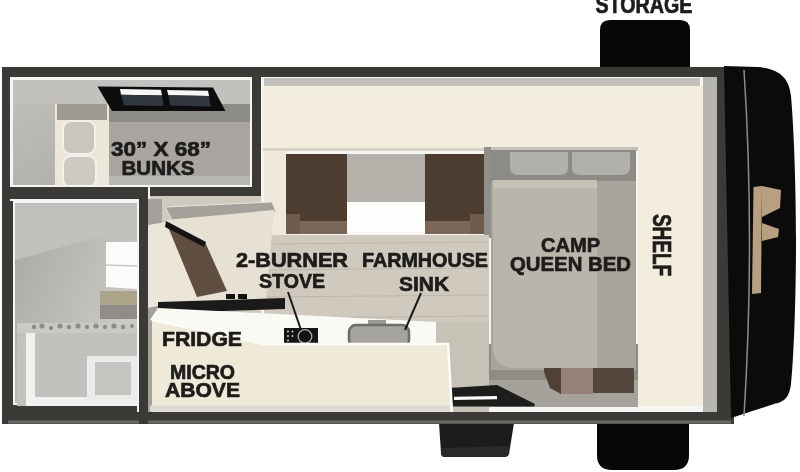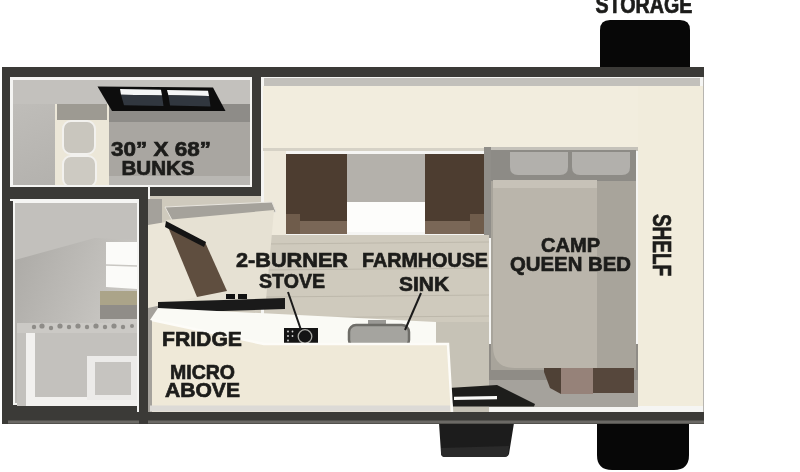--- a/index.html
+++ b/index.html
@@ -1,20 +1,20 @@
 <!DOCTYPE html>
 <html><head>
 <meta charset="utf-8">
 <style>
   html,body{margin:0;padding:0;background:#fff;}
   .lbl{font-family:"Liberation Sans",sans-serif;font-weight:700;fill:#1c1c1a;stroke:#1c1c1a;stroke-width:0.7;paint-order:stroke;}
 </style>
 </head>
 <body>
-<div style="position:relative;width:704px;height:472px;background:#ef4444;overflow:hidden">
+<div style="position:relative;width:800px;height:472px;background:#ef4444;overflow:hidden">
 <svg width="800" height="472" viewBox="0 0 800 472">
 
 <rect x="0" y="0" width="800" height="472" fill="#ffffff"></rect>
 
 <text class="lbl" x="644" y="12.5" font-size="23" text-anchor="middle" textLength="97" lengthAdjust="spacingAndGlyphs">STORAGE</text>
 
 <path d="M600,67 L600,30 Q600,20 610,20 L680,20 Q690,20 690,30 L690,67 Z" fill="#070707"></path>
 
 <path d="M597,415 L689,415 L689,455 Q689,470 674,470 L612,470 Q597,470 597,455 Z" fill="#070707"></path>
 

